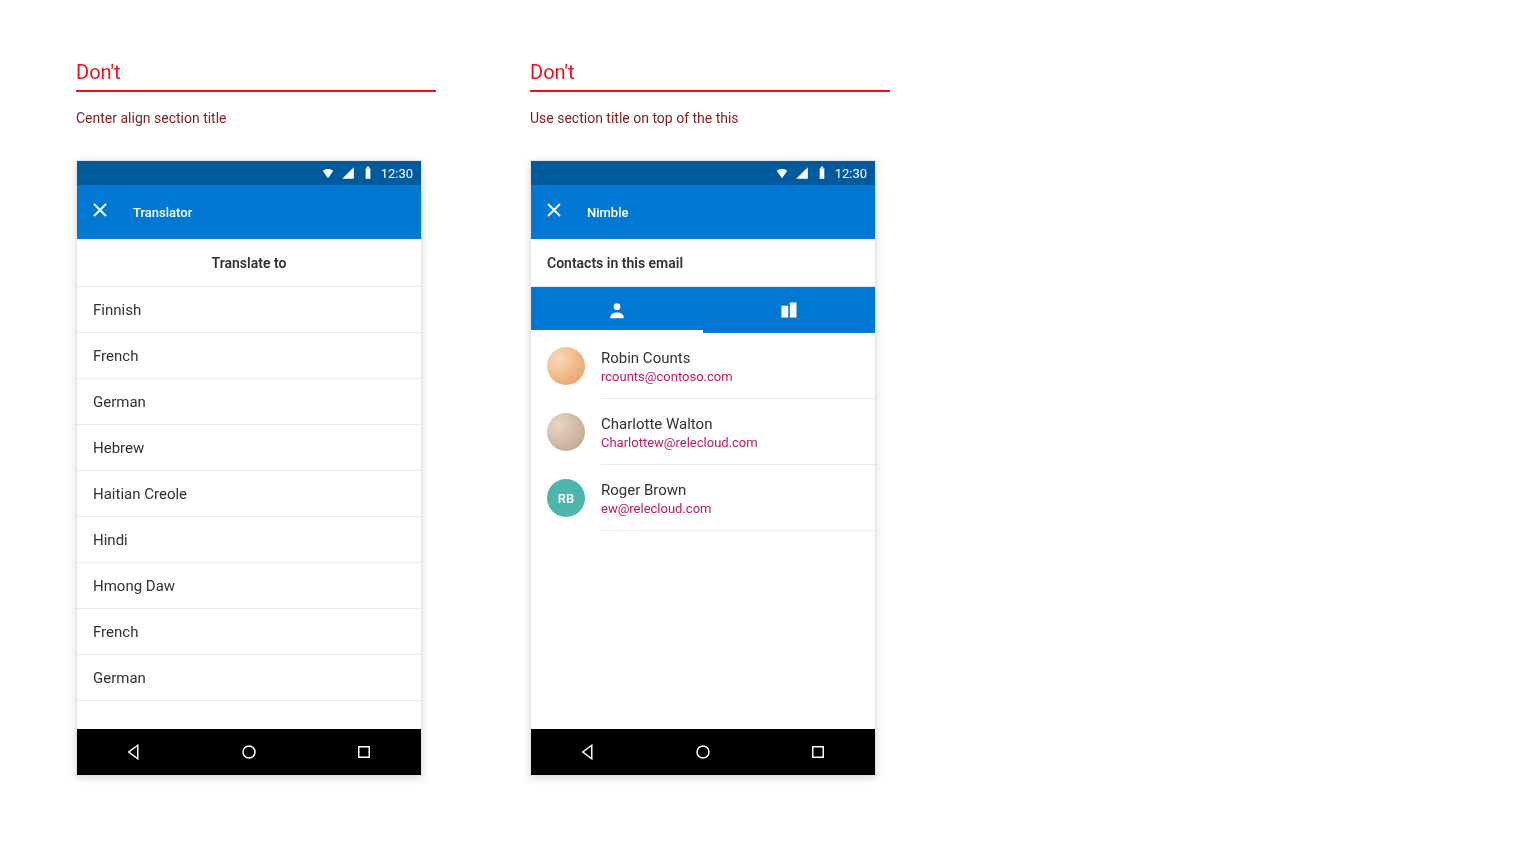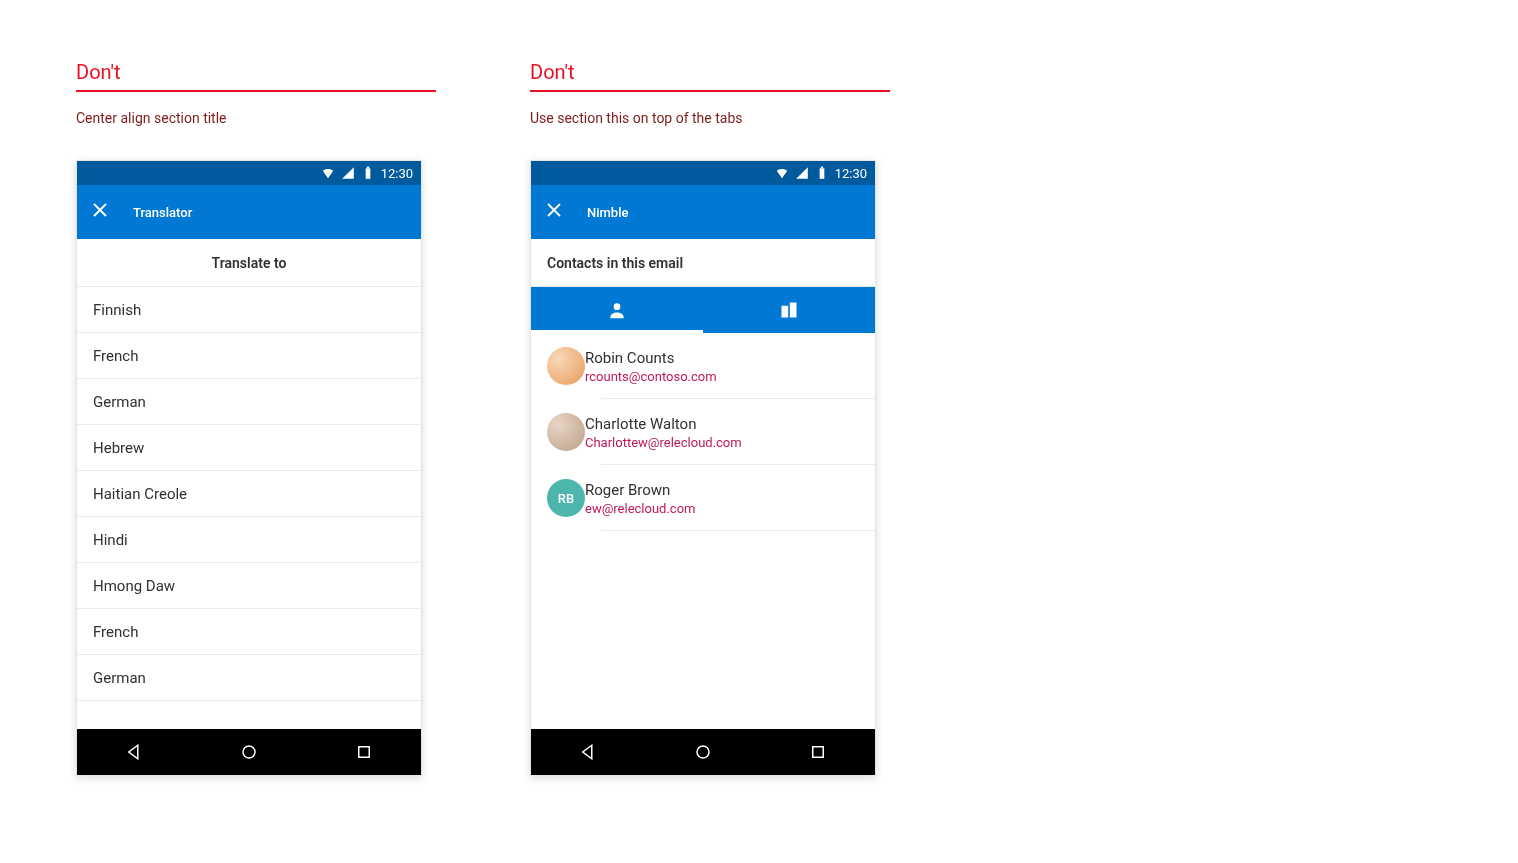--- a/index.html
+++ b/index.html
@@ -98,20 +98,21 @@
     position: absolute;
     bottom: 0;
     left: 0;
     width: 50%;
     height: 3px;
     background: #fff;
   }
   .contact {
     display: flex;
     align-items: center;
+    gap: 16px;
     padding: 14px 16px;
     position: relative;
   }
   .contact::after {
     content: "";
     position: absolute;
     left: 70px;
     right: 0;
     bottom: 0;
     height: 1px;
@@ -191,21 +192,21 @@
       <svg viewBox="0 0 24 24">
           <rect x="5" y="5" width="14" height="14"></rect>
         </svg>
     </div>
   </div>
 </div>
 
 <div class="example">
   <div class="label">Don't</div>
   <div class="rule"></div>
-  <div class="caption">Use section this on top of the tabs</div>
+  <div class="caption">Use section title on top of the this</div>
 
   <div class="phone">
     <div class="statusbar">
       <svg viewBox="0 0 24 24">
           <path d="M12 21l9-13c-5-4-13-4-18 0l9 13z"></path>
         </svg>
       <svg viewBox="0 0 24 24">
           <path d="M2 22h20L22 2 2 22z"></path>
         </svg>
       <svg viewBox="0 0 24 24">

